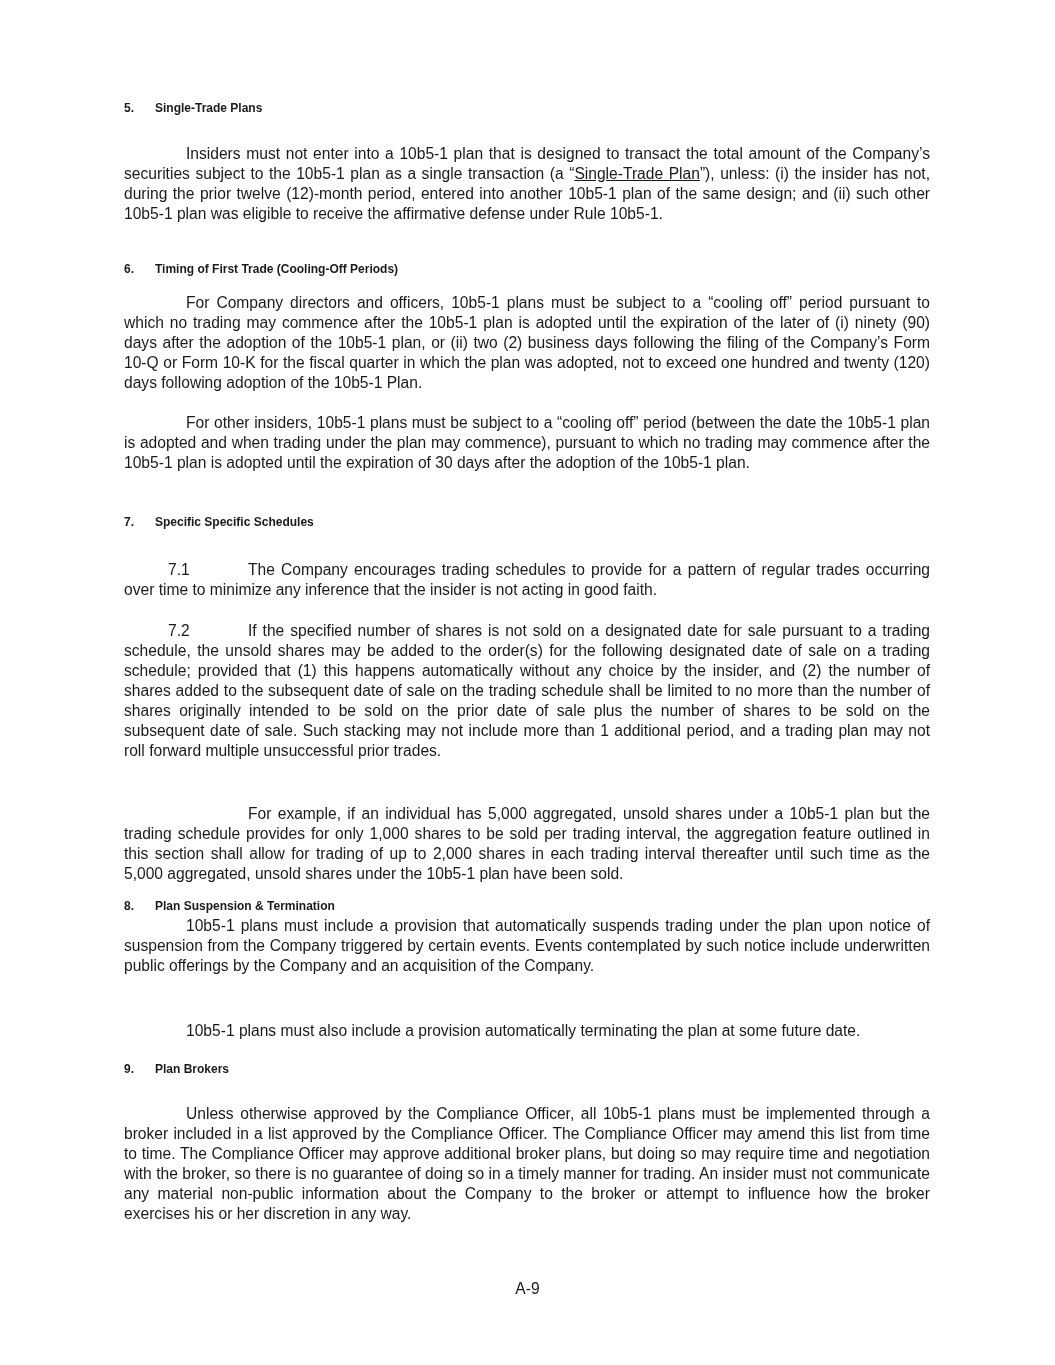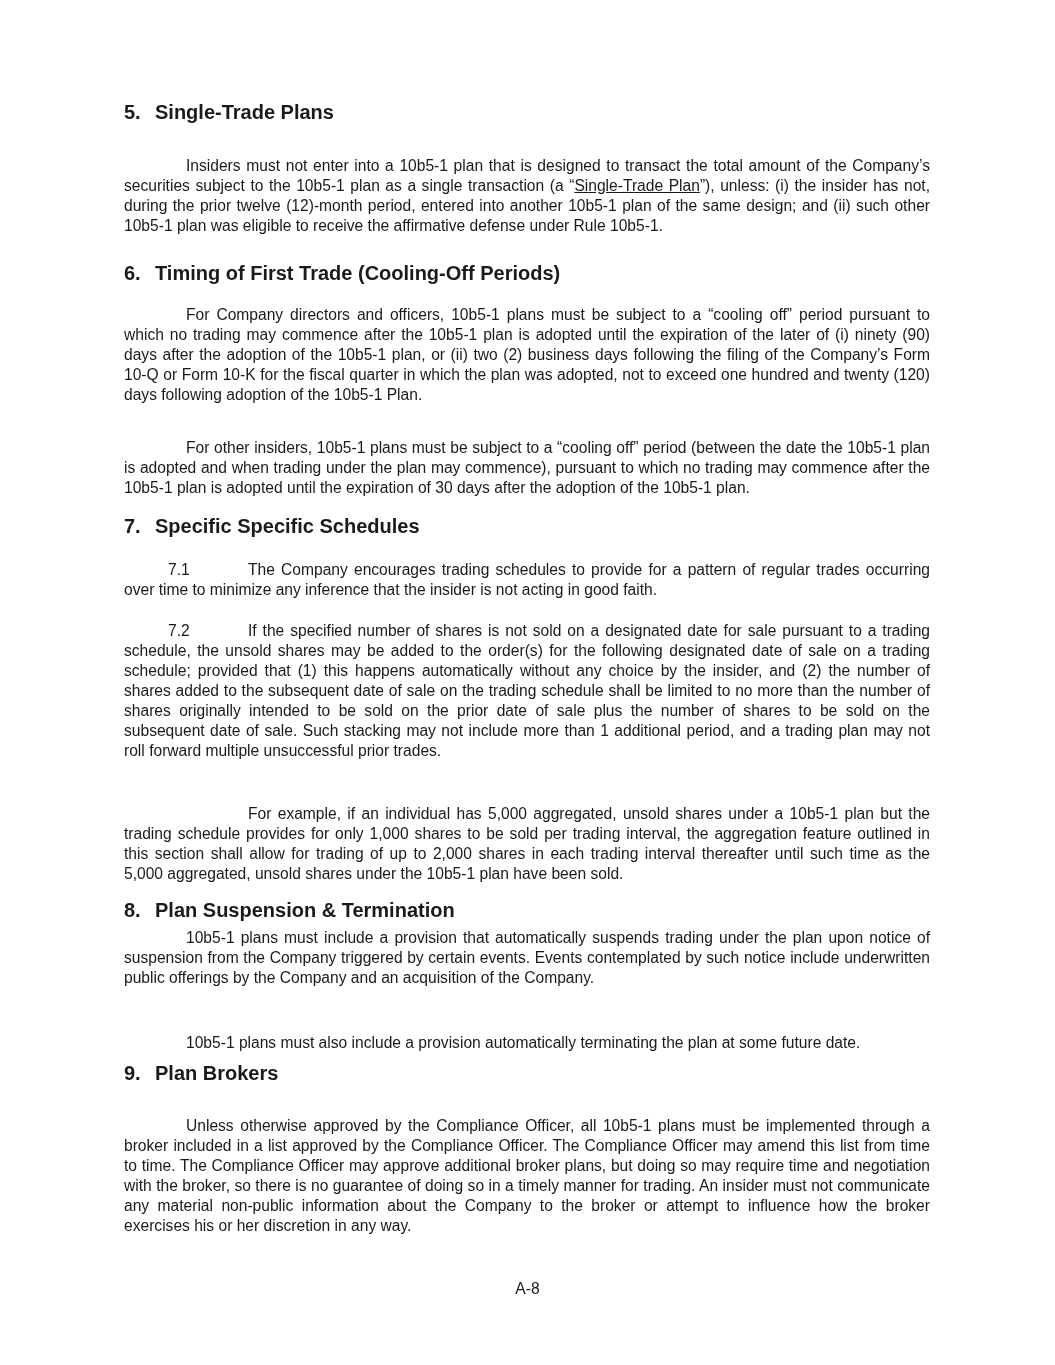--- a/index.html
+++ b/index.html
@@ -1,55 +1,55 @@
 <!DOCTYPE html>
 <html><head>
   <meta charset="utf-8">
   <style>
     html, body { margin: 0; padding: 0; background: #ffffff; }
     body { width: 1055px; height: 1365px; position: relative; overflow: hidden;
       font-family: "Liberation Sans", sans-serif; color: #1a1a1a; font-size: 15.6px; }
     .page { position: absolute; left: 124px; top: 0; width: 806px; }
-    .heading { position: absolute; left: 0; font-weight: bold; font-size: 20px; white-space: nowrap; }
+    .heading { position: absolute; left: 0; font-weight: bold; font-size: 12px; white-space: nowrap; }
     .heading .num { display: inline-block; width: 31px; }
     .para { position: absolute; left: 0; width: 806px; line-height: 20px; text-align: justify; }
-    .indent { text-indent: 62px; margin-top: 12px; }
+    .indent { text-indent: 62px; }
     .indent2 { text-indent: 124px; margin-top: 11px; }
     .subnum { display: inline-block; text-indent: 0; width: 80px; padding-left: 44px; box-sizing: content-box; }
     u { text-decoration: underline; }
     .footer { position: absolute; top: 1280px; left: 0; width: 1055px; text-align: center; font-size: 15.6px; }
   </style>
 </head>
 <body>
 
 <div class="page">
 
   <div class="heading" style="top:101px">
     <span class="num">5.</span><span>Single-Trade Plans</span>
   </div>
   <div class="para indent" style="top:144px"><span>Insiders must not enter into a 10b5-1 plan that is designed to transact the total amount of the Company’s securities subject to the 10b5-1 plan as a single transaction (a “</span><u>Single-Trade Plan</u><span>”), unless: (i) the insider has not, during the prior twelve (12)-month period, entered into another 10b5-1 plan of the same design; and (ii) such other 10b5-1 plan was eligible to receive the affirmative defense under Rule 10b5-1.</span></div>
 
   <div class="heading" style="top:262px">
     <span class="num">6.</span><span>Timing of First Trade (Cooling-Off Periods)</span>
   </div>
   <div class="para indent" style="top:293px">For Company directors and officers, 10b5-1 plans must be subject to a “cooling off” period pursuant to which no trading may commence after the 10b5-1 plan is adopted until the expiration of the later of (i) ninety (90) days after the adoption of the 10b5-1 plan, or (ii) two (2) business days following the filing of the Company’s Form 10-Q or Form 10-K for the fiscal quarter in which the plan was adopted, not to exceed one hundred and twenty (120) days following adoption of the 10b5-1 Plan.</div>
-  <div class="para indent" style="top:426px">For other insiders, 10b5-1 plans must be subject to a “cooling off” period (between the date the 10b5-1 plan is adopted and when trading under the plan may commence), pursuant to which no trading may commence after the 10b5-1 plan is adopted until the expiration of 30 days after the adoption of the 10b5-1 plan.</div>
+  <div class="para indent" style="top:413px">For other insiders, 10b5-1 plans must be subject to a “cooling off” period (between the date the 10b5-1 plan is adopted and when trading under the plan may commence), pursuant to which no trading may commence after the 10b5-1 plan is adopted until the expiration of 30 days after the adoption of the 10b5-1 plan.</div>
 
   <div class="heading" style="top:515px">
     <span class="num">7.</span><span>Specific Specific Schedules</span>
   </div>
   <div class="para" style="top:560px"><span class="subnum">7.1</span><span>The Company encourages trading schedules to provide for a pattern of regular trades occurring over time to minimize any inference that the insider is not acting in good faith.</span></div>
   <div class="para" style="top:621px"><span class="subnum">7.2</span><span>If the specified number of shares is not sold on a designated date for sale pursuant to a trading schedule, the unsold shares may be added to the order(s) for the following designated date of sale on a trading schedule; provided that (1) this happens automatically without any choice by the insider, and (2) the number of shares added to the subsequent date of sale on the trading schedule shall be limited to no more than the number of shares originally intended to be sold on the prior date of sale plus the number of shares to be sold on the subsequent date of sale.  Such stacking may not include more than 1 additional period, and a trading plan may not roll forward multiple unsuccessful prior trades.</span></div>
   <div class="para indent2" style="top:793px">For example, if an individual has 5,000 aggregated, unsold shares under a 10b5-1 plan but the trading schedule provides for only 1,000 shares to be sold per trading interval, the aggregation feature outlined in this section shall allow for trading of up to 2,000 shares in each trading interval thereafter until such time as the 5,000 aggregated, unsold shares under the 10b5-1 plan have been sold.</div>
 
   <div class="heading" style="top:899px">
     <span class="num">8.</span><span>Plan Suspension &amp; Termination</span>
   </div>
   <div class="para indent" style="top:916px">10b5-1 plans must include a provision that automatically suspends trading under the plan upon notice of suspension from the Company triggered by certain events.  Events contemplated by such notice include underwritten public offerings by the Company and an acquisition of the Company.</div>
   <div class="para indent" style="top:1021px">10b5-1 plans must also include a provision automatically terminating the plan at some future date.</div>
 
   <div class="heading" style="top:1062px">
     <span class="num">9.</span><span>Plan Brokers</span>
   </div>
   <div class="para indent" style="top:1104px">Unless otherwise approved by the Compliance Officer, all 10b5-1 plans must be implemented through a broker included in a list approved by the Compliance Officer.  The Compliance Officer may amend this list from time to time. The Compliance Officer may approve additional broker plans, but doing so may require time and negotiation with the broker, so there is no guarantee of doing so in a timely manner for trading. An insider must not communicate any material non-public information about the Company to the broker or attempt to influence how the broker exercises his or her discretion in any way.</div>
 </div>
 
-<div class="footer">A-8</div>
+<div class="footer">A-9</div>
 
 </body></html>

